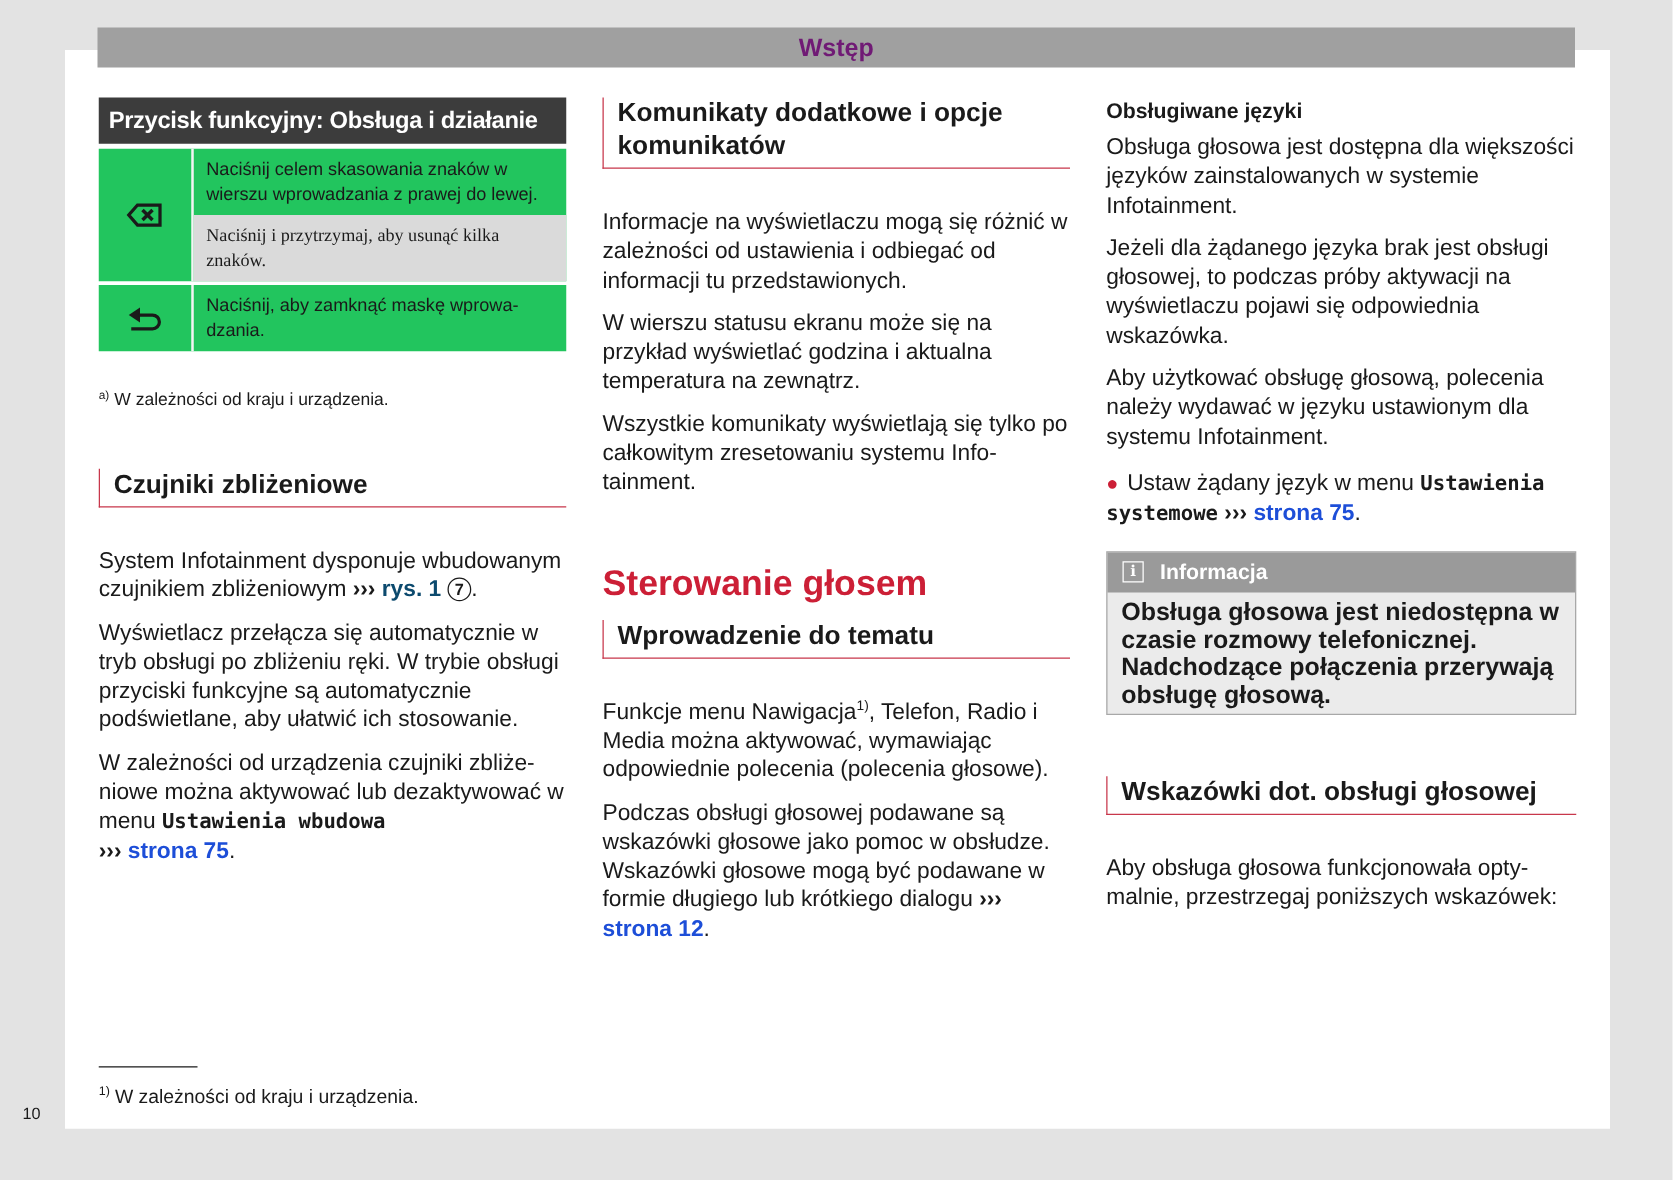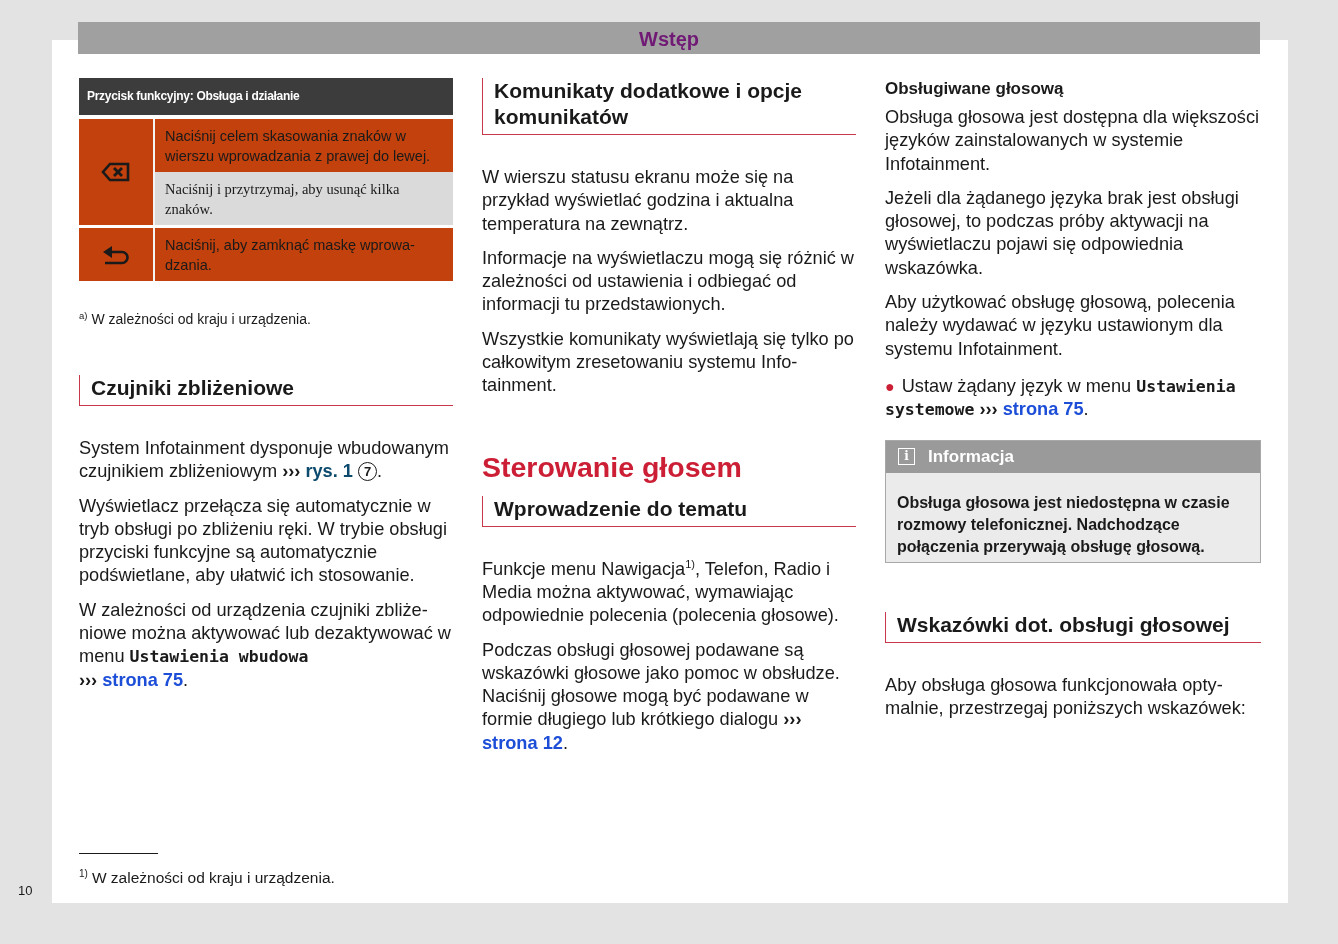--- a/index.html
+++ b/index.html
@@ -64,29 +64,29 @@
   
   .fn-table {
     width: 374px;
     border-collapse: separate;
     border-spacing: 0;
   }
   .fn-table-title {
     background: #3c3c3c;
     color: #ffffff;
     font-weight: bold;
-    font-size: 12px;
+    font-size: 19px;
     height: 37px;
     padding: 0 8px;
     line-height: 37px;
     letter-spacing: -0.3px;
   }
   .fn-row {
     display: flex;
-    background: #c2410c;
+    background: #22c55e;
     margin-top: 3px;
   }
   .fn-icon-cell {
     width: 74px;
     display: flex; align-items: center; justify-content: center;
     border-right: 2px solid #f4f4f4;
   }
   .fn-desc-col { flex: 1; }
   .fn-desc {
     font-size: 14.5px;
@@ -142,23 +142,23 @@
   .info-icon {
     display: inline-block;
     width: 15px; height: 15px;
     border: 1.5px solid #ffffff;
     font-size: 12px; line-height: 15px;
     text-align: center; font-weight: bold;
     margin-right: 13px; font-family: "DejaVu Serif", serif;
   }
   .info-body {
     font-weight: bold;
-    font-size: 16px;
+    font-size: 20px;
     line-height: 22px;
-    padding: 19px 10px 4px 11px;
+    padding: 5px 10px 4px 11px;
   }
 
   .footnote-line {
     position: absolute; left: 79px; top: 853px;
     width: 79px; height: 0;
     border-top: 1.3px solid #1a1a1a;
   }
   .footnote-1 {
     position: absolute; left: 79px; top: 869px;
     font-size: 15.5px;
@@ -221,40 +221,40 @@
   <p class="body">
     <span>W zależności od urządzenia czujniki zbliże­niowe można aktywować lub dezaktywo­wać w menu</span>
     <span class="mono">Ustawienia wbudowa</span><br>
     <span class="ref-arrows">›››</span>
     <span class="ref-gray">strona 75</span><span>.</span>
   </p>
 </div>
 
 <div class="col col2">
   <div class="section-heading" style="padding-top:0;">Komunikaty dodatkowe i opcje komunikatów</div>
+  <p class="body">Informacje na wyświetlaczu mogą się róż­nić w zależności od ustawienia i odbiegać od informacji tu przedstawionych.</p>
   <p class="body">W wierszu statusu ekranu może się na przykład wyświetlać godzina i aktualna temperatura na zewnątrz.</p>
-  <p class="body">Informacje na wyświetlaczu mogą się róż­nić w zależności od ustawienia i odbiegać od informacji tu przedstawionych.</p>
   <p class="body">Wszystkie komunikaty wyświetlają się tylko po całkowitym zresetowaniu systemu Info­tainment.</p>
 
   <div style="height:41px;"></div>
   <div class="chapter-heading">Sterowanie głosem</div>
 
   <div class="section-heading">Wprowadzenie do tematu</div>
   <p class="body">
     <span>Funkcje menu Nawigacja</span><sup>1)</sup><span>, Telefon, Radio i Media można aktywować, wymawiając odpowiednie polecenia (polecenia głoso­we).</span>
   </p>
   <p class="body">
-    <span>Podczas obsługi głosowej podawane są wskazówki głosowe jako pomoc w obsłu­dze. Naciśnij głosowe mogą być pod­awane w formie długiego lub krótkiego dia­logu</span>
+    <span>Podczas obsługi głosowej podawane są wskazówki głosowe jako pomoc w obsłu­dze. Wskazówki głosowe mogą być pod­awane w formie długiego lub krótkiego dia­logu</span>
     <span class="ref-arrows">›››</span>
     <span class="ref-gray">strona 12</span><span>.</span>
   </p>
 </div>
 
 <div class="col col3">
-  <div class="sub-heading">Obsługiwane głosową</div>
+  <div class="sub-heading">Obsługiwane języki</div>
   <p class="body">Obsługa głosowa jest dostępna dla więk­szości języków zainstalowanych w syste­mie Infotainment.</p>
   <p class="body">Jeżeli dla żądanego języka brak jest obsłu­gi głosowej, to podczas próby aktywacji na wyświetlaczu pojawi się odpowiednia wskazówka.</p>
   <p class="body" style="margin-bottom:14px;">Aby użytkować obsługę głosową, polecenia należy wydawać w języku ustawionym dla systemu Infotainment.</p>
   <p class="body">
     <span class="bullet">●</span>
     <span>Ustaw żądany język w menu</span>
     <span class="mono">Ustawie­nia systemowe</span>
     <span class="ref-arrows">›››</span>
     <span class="ref-gray">strona 75</span><span>.</span>
   </p>

